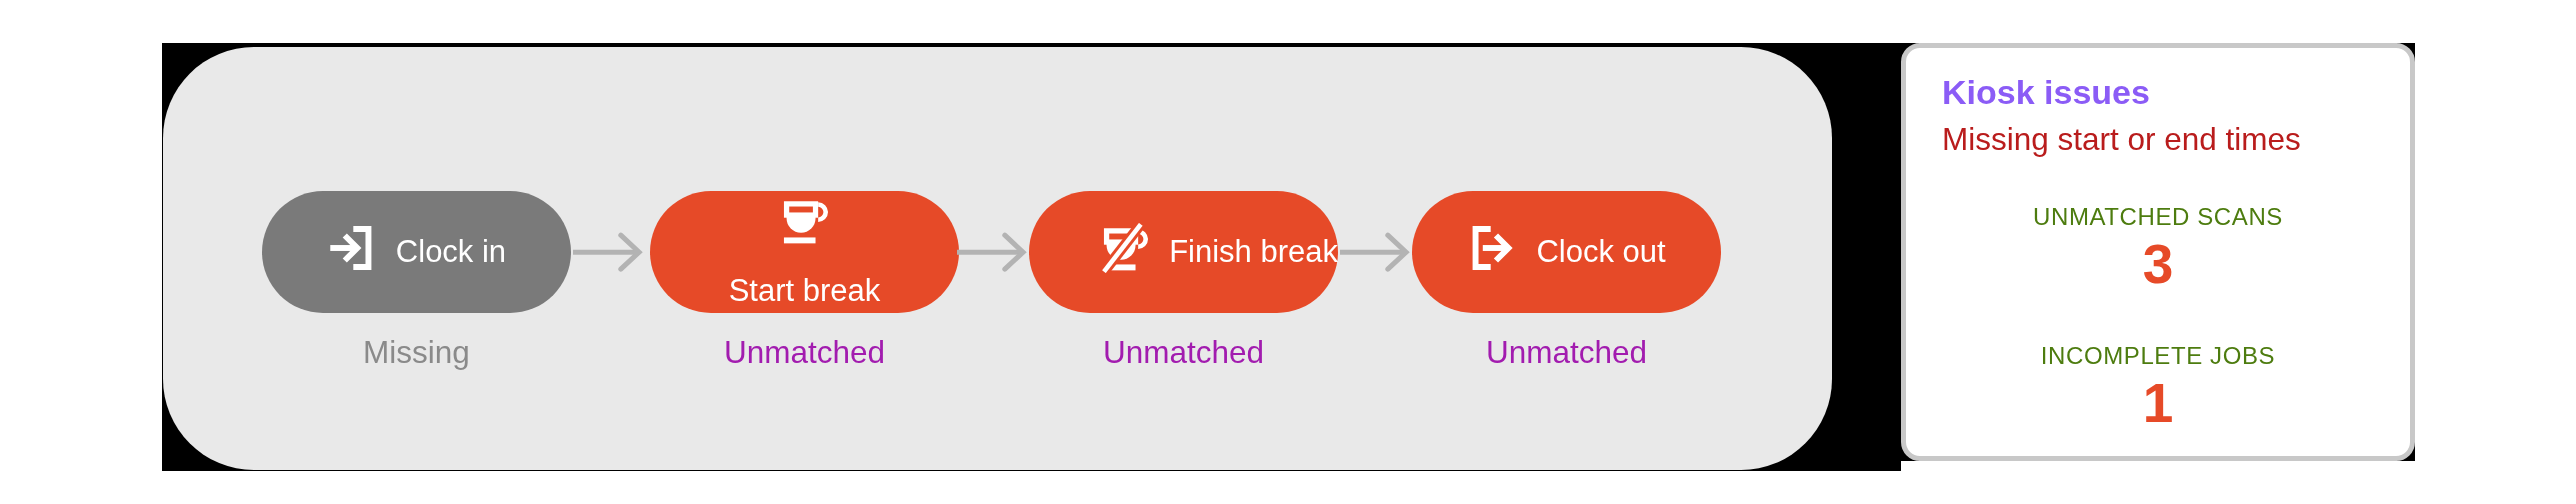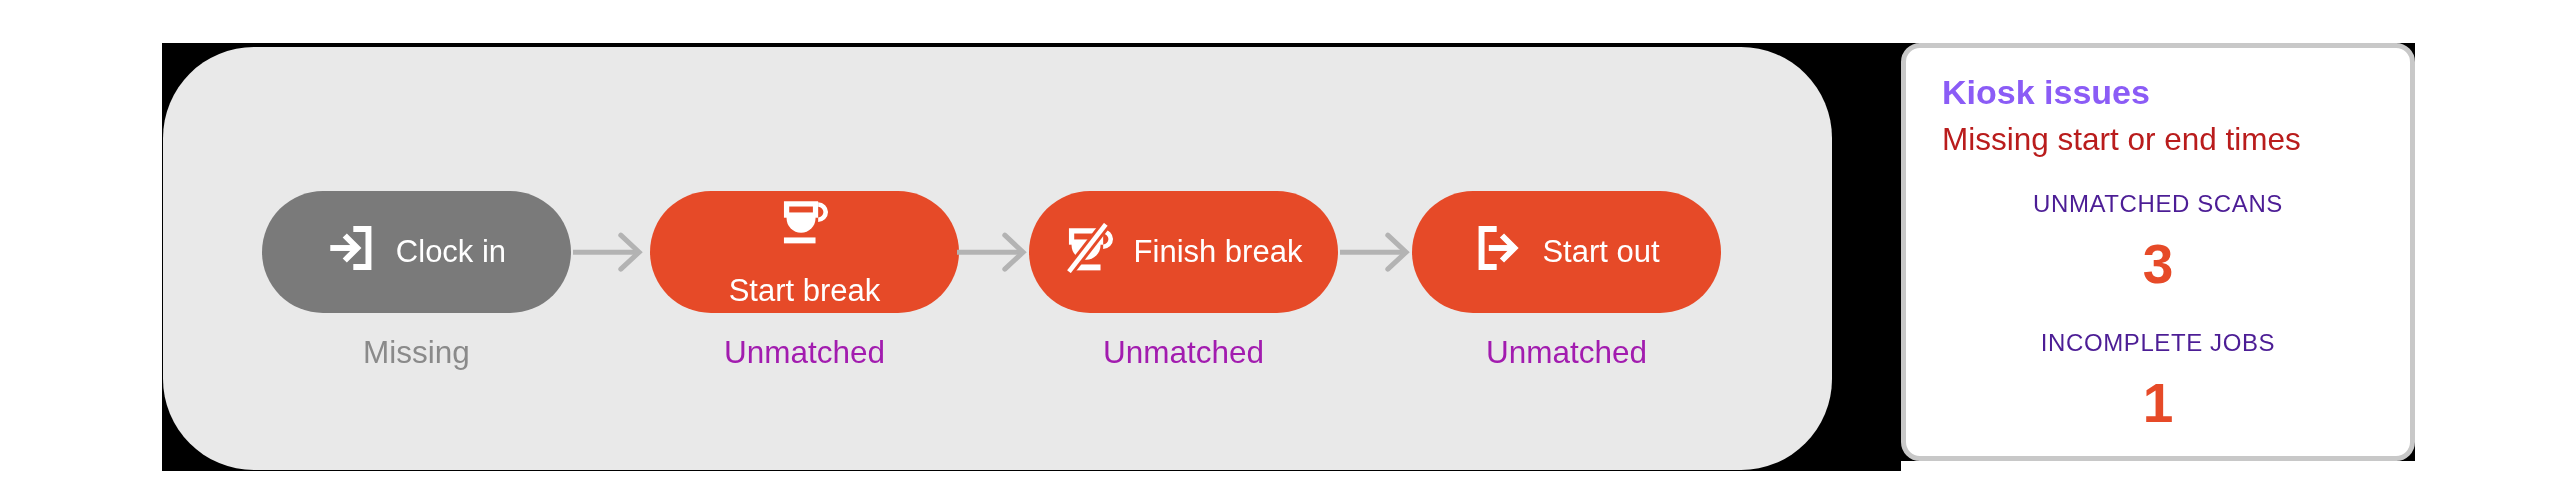--- a/index.html
+++ b/index.html
@@ -27,21 +27,21 @@
   .pill {
     position: absolute; top: 191px; height: 122px; width: 309px;
     border-radius: 61px;
     display: flex; align-items: center; justify-content: center;
     gap: 19px; color: #ffffff; font-size: 31px; white-space: nowrap;
   }
   .pill.gray   { background: #7A7A7A; }
   .pill.orange { background: #E64A28; }
   .pill-1 { left: 262px; }
   .pill-2 { left: 650px; flex-direction: column; }
-  .pill-3 { left: 1029px; }
+  .pill-3 { left: 1029px; justify-content: flex-end; }
   .pill-4 { left: 1412px; }
   .pill svg { width: 50px; height: 50px; flex: 0 0 auto; }
 
   
   .status {
     position: absolute; top: 333px; width: 309px; height: 38px;
     text-align: center; font-size: 31.5px; line-height: 38px;
   }
   .status.missing   { color: #8A8A8A; }
   .status.unmatched { color: #a21caf; }
@@ -65,22 +65,23 @@
   .kiosk-title {
     position: absolute; left: 36px; top: 25px;
     font-size: 34px; font-weight: 700; color: #8b5cf6; white-space: nowrap;
   }
   .kiosk-subtitle {
     position: absolute; left: 36px; top: 73px;
     font-size: 31.5px; font-weight: 400; color: #b91c1c; white-space: nowrap;
   }
   .stat-label {
     position: absolute; left: 0; width: 100%;
-    text-align: center; font-size: 24px; color: #4c1d95; letter-spacing: 0.6px;
+    text-align: center; font-size: 24px; color: #4d7c0f; letter-spacing: 0.6px;
     white-space: nowrap;
+    margin-top: 13px;
   }
   .stat-value {
     position: absolute; left: 0; width: 100%;
     text-align: center; font-size: 55px; font-weight: 700; color: #E64A28;
   }
   .stat-label-1 { top: 142px; }
   .stat-value-1 { top: 184px; }
   .stat-label-2 { top: 281px; }
   .stat-value-2 { top: 323px; }
 </style>
@@ -156,21 +157,21 @@
   </div>
 
   <div class="pill orange pill-4">
     <span>
       <svg viewBox="0 0 76 76">
         <path d="M36 9 H13 V67 H36" stroke="#fff" stroke-width="9" fill="none"></path>
         <path d="M24 38 H59" stroke="#fff" stroke-width="9" fill="none"></path>
         <path d="M44 19 L63 38 L44 57" stroke="#fff" stroke-width="9" fill="none"></path>
       </svg>
     </span>
-    <span>Start out</span>
+    <span>Clock out</span>
   </div>
   <div class="status unmatched status-4">Unmatched</div>
 
   <div class="kiosk-card">
     <div class="kiosk-title">Kiosk issues</div>
     <div class="kiosk-subtitle">Missing start or end times</div>
 
     <div class="stat-label stat-label-1">UNMATCHED SCANS</div>
     <div class="stat-value stat-value-1">3</div>
 

